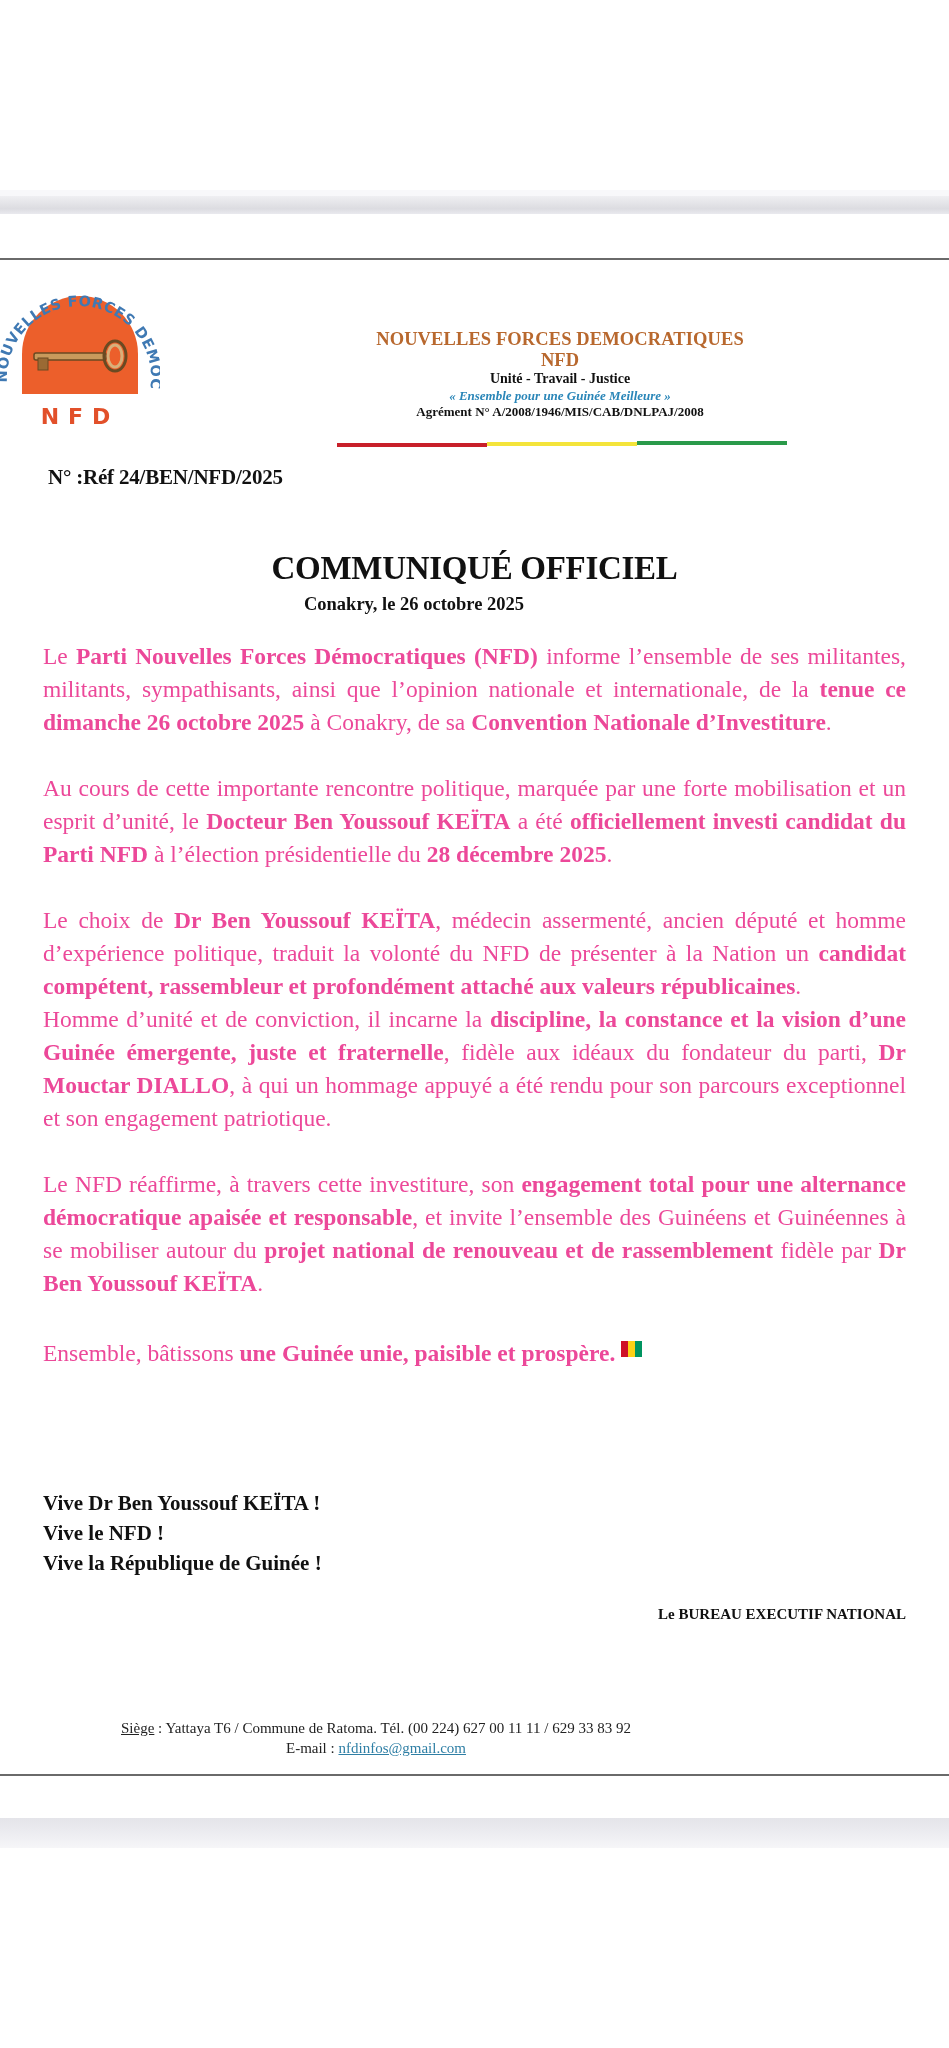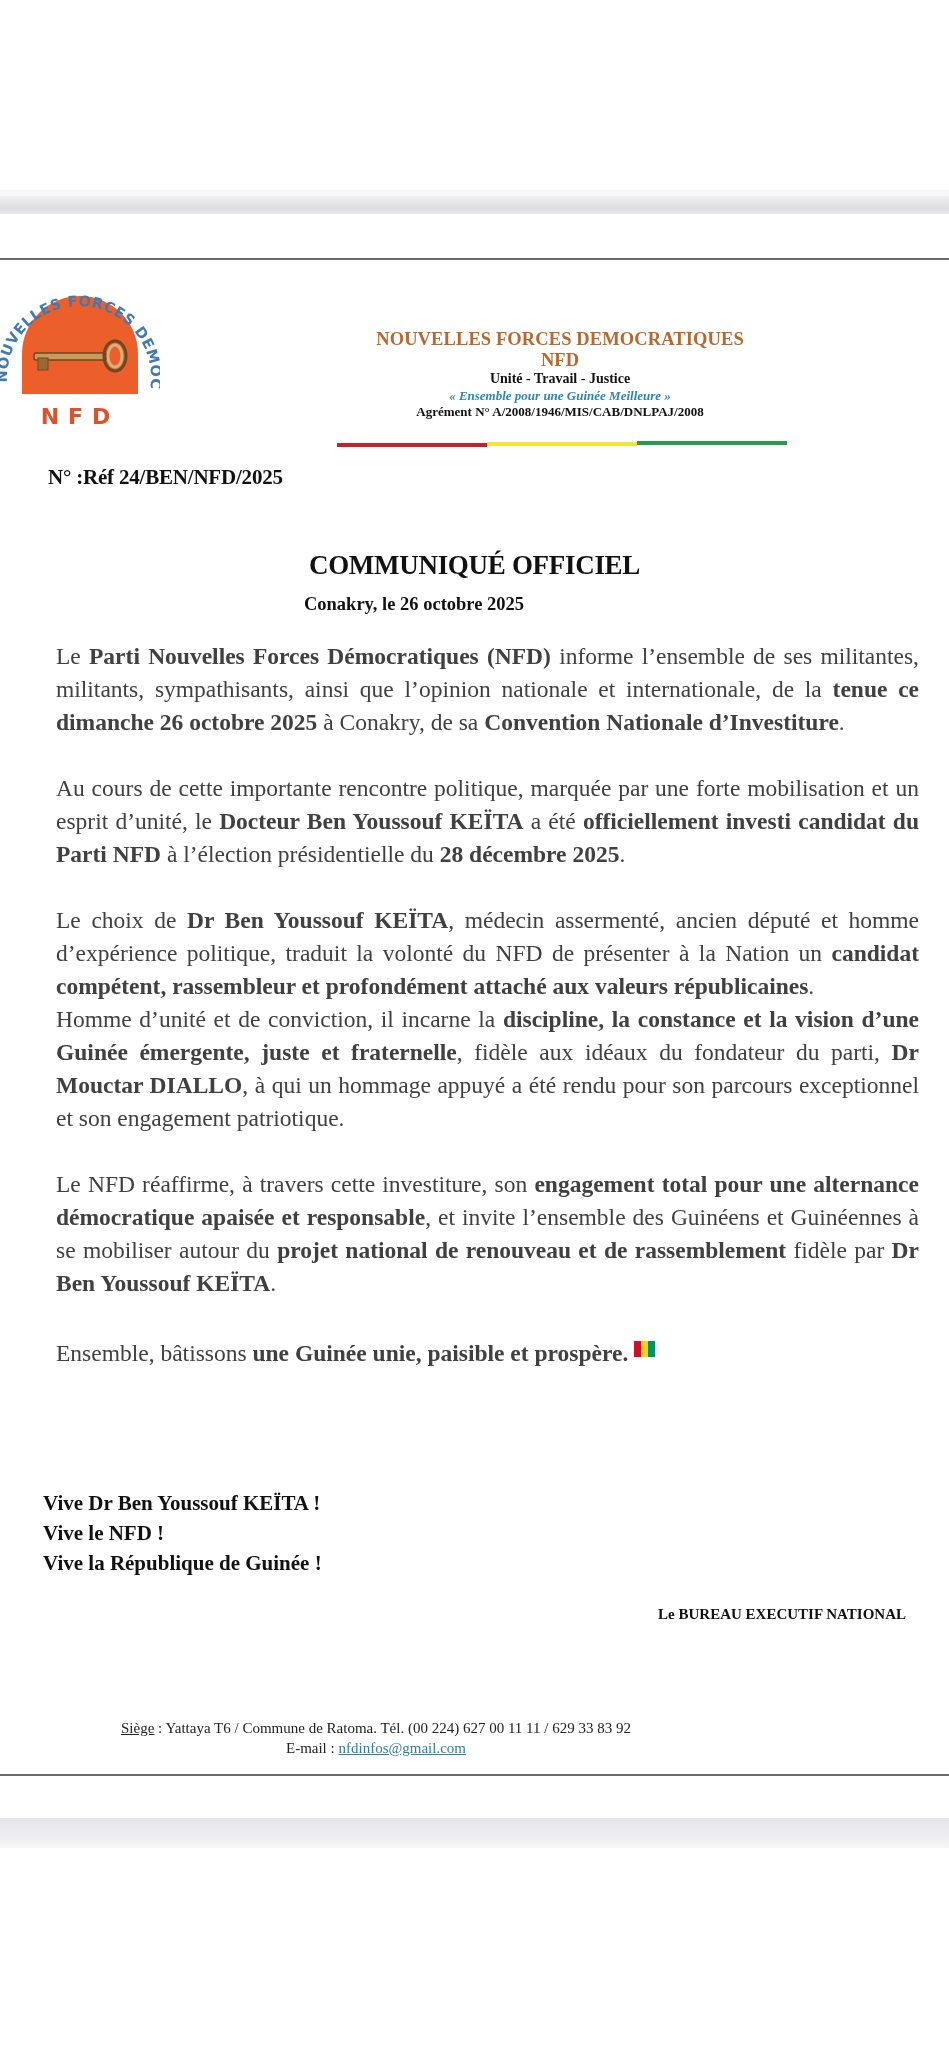--- a/index.html
+++ b/index.html
@@ -25,24 +25,24 @@
   .lh-slogan { font-size: 13px; line-height: 17px; color: #2a86b8; font-style: italic; font-weight: bold; }
   .lh-agr { font-size: 13px; line-height: 16px; color: #111; }
   .tricolor { position: absolute; left: 337px; top: 442px; width: 450px; height: 5px; display: flex; }
   .tricolor span { flex: 1; height: 4px; }
   .tc-red { background: #c8202a; margin-top: 1px; }
   .tc-yellow { background: #f4e43a; }
   .tc-green { background: #2a9a4a; margin-top: -1px; }
 
   .ref { position: absolute; left: 48px; top: 465px; font-size: 21px; font-weight: bold; letter-spacing: -0.2px; }
 
-  .title { position: absolute; left: 0; width: 949px; top: 550px; text-align: center; font-size: 27px; font-weight: bold; letter-spacing: -0.3px; }
+  .title { position: absolute; left: 0; width: 949px; top: 550px; text-align: center; font-size: 33px; font-weight: bold; letter-spacing: -0.3px; }
   .date { position: absolute; left: 0; width: 828px; top: 594px; text-align: center; font-size: 18.5px; font-weight: bold; }
 
-  .body { position: absolute; left: 43px; width: 863px; top: 640px; font-size: 23.5px; line-height: 33px; text-align: justify; color: #404040; margin-left: 13px; }
+  .body { position: absolute; left: 43px; width: 863px; top: 640px; font-size: 23.5px; line-height: 33px; text-align: justify; color: #ec4899; }
   .body p { margin-bottom: 33px; }
   .body p.tight { margin-bottom: 0; }
   .body b { font-weight: bold; }
   .flag { display: inline-block; width: 21px; height: 16px; vertical-align: 4px; margin-left: 6px; }
   .flag i { display: inline-block; width: 7px; height: 16px; }
 
   .closing { position: absolute; left: 43px; top: 1488px; font-size: 21px; font-weight: bold; line-height: 30px; }
   .sign { position: absolute; right: 43px; top: 1606px; font-size: 15px; font-weight: bold; }
 
   .footer { position: absolute; left: 0; width: 752px; top: 1718px; text-align: center; font-size: 15px; line-height: 20px; color: #222; }

